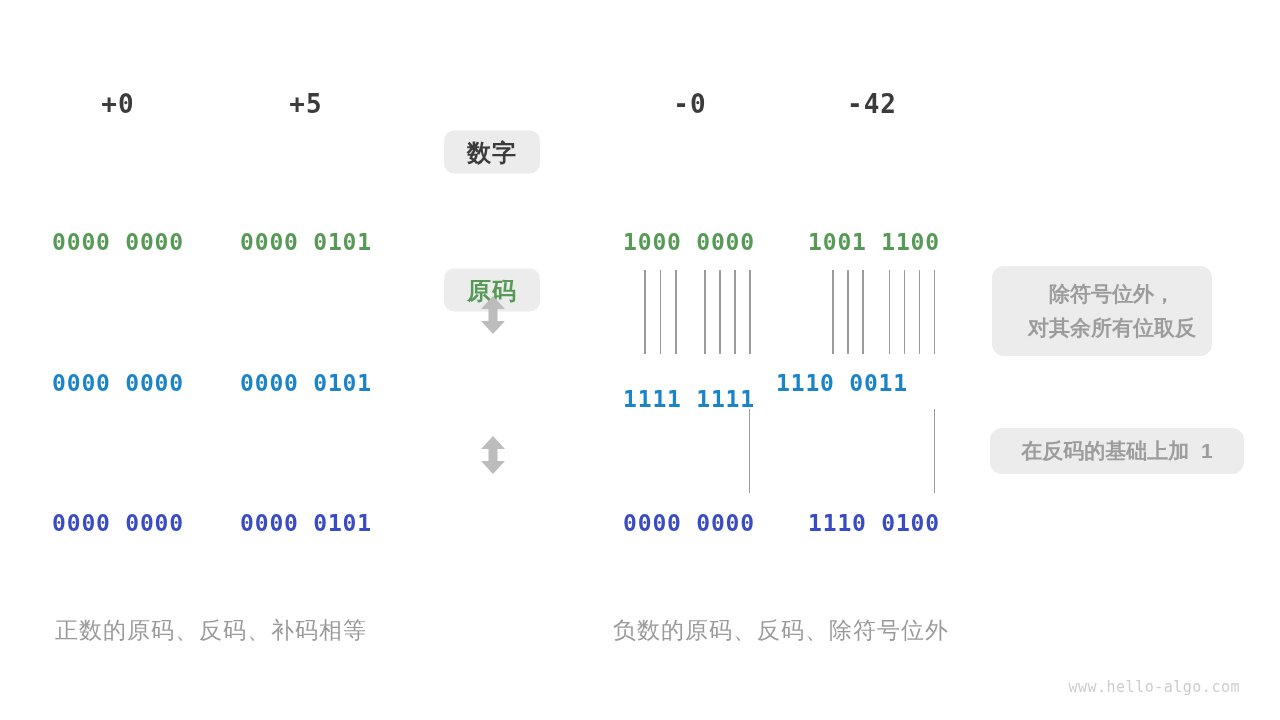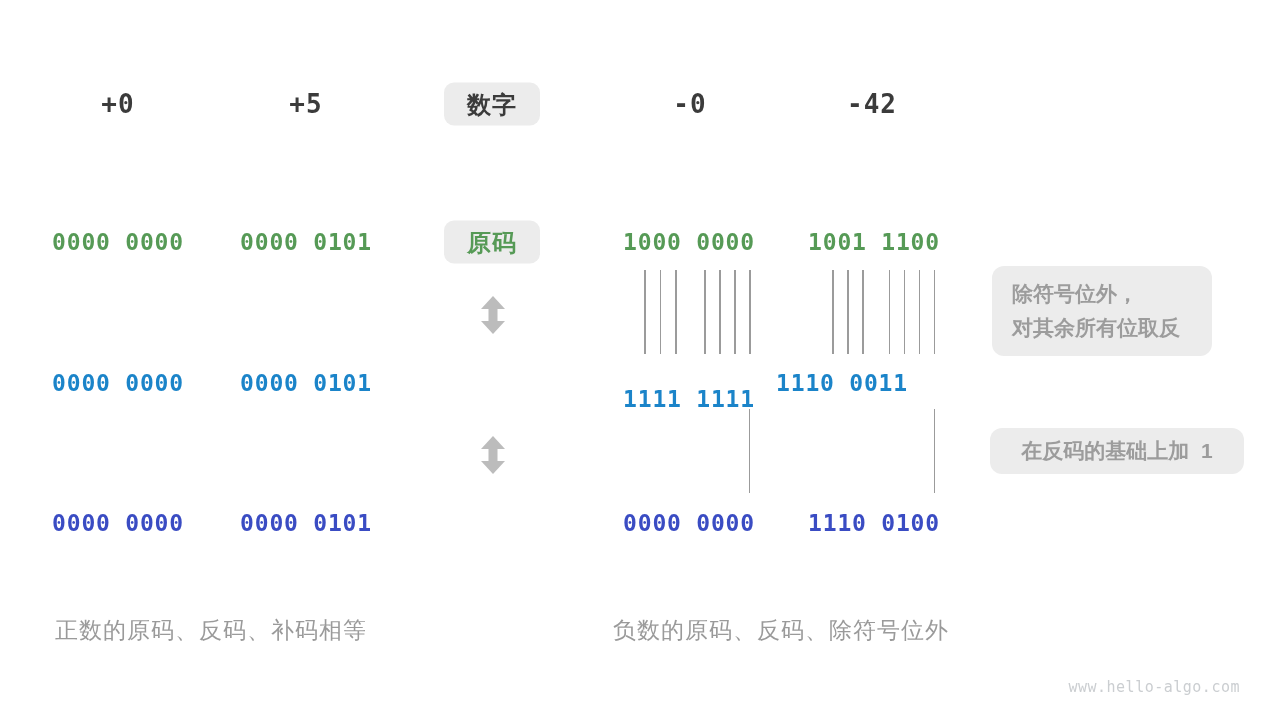--- a/index.html
+++ b/index.html
@@ -14,34 +14,34 @@
   }
   .hdr{font-size:26px;color:#3b3b3b;letter-spacing:1px;}
   .bin{font-size:23px;letter-spacing:0.8px;}
   .green{color:#569a56;}
   .blue{color:#1b84c9;}
   .indigo{color:#3a4cc3;}
   .labelbox{
     position:absolute;transform:translate(-50%,-50%);
     width:96px;height:43px;line-height:43px;text-align:center;
     background:#ececec;border-radius:10px;
-    font-size:24px;font-weight:bold;letter-spacing:1px;
+    font-size:24px;font-weight:bold;letter-spacing:1px;margin-top:48px;
   }
   .labelbox.dark{color:#3b3b3b;}
   .vline{position:absolute;width:1.5px;background:#9b9b9b;}
   .vline.grp{top:270px;height:84px;}
   .vline.single{top:409px;height:84px;}
   .arrow{position:absolute;transform:translate(-50%,-50%);}
   .note{
     position:absolute;background:#ececec;border-radius:12px;
     color:#9c9c9c;font-weight:bold;font-size:21px;white-space:pre;
   }
   .note1{left:992px;top:266px;width:220px;height:90px;
     display:flex;flex-direction:column;justify-content:center;
-    padding-left:20px;box-sizing:border-box;line-height:34px;}
+    padding-left:20px;box-sizing:border-box;line-height:34px;text-align:center;}
   .note2{left:990px;top:428px;width:254px;height:46px;
     line-height:46px;text-align:center;box-sizing:border-box;}
   .caption{
     position:absolute;transform:translateY(-50%);
     font-size:23px;font-weight:normal;color:#9a9a9a;letter-spacing:1px;white-space:pre;
   }
   .watermark{
     position:absolute;right:40px;top:678px;
     font-family:"DejaVu Sans Mono",monospace;
     font-size:15px;color:#cbced1;letter-spacing:0.5px;margin-left:44px;

